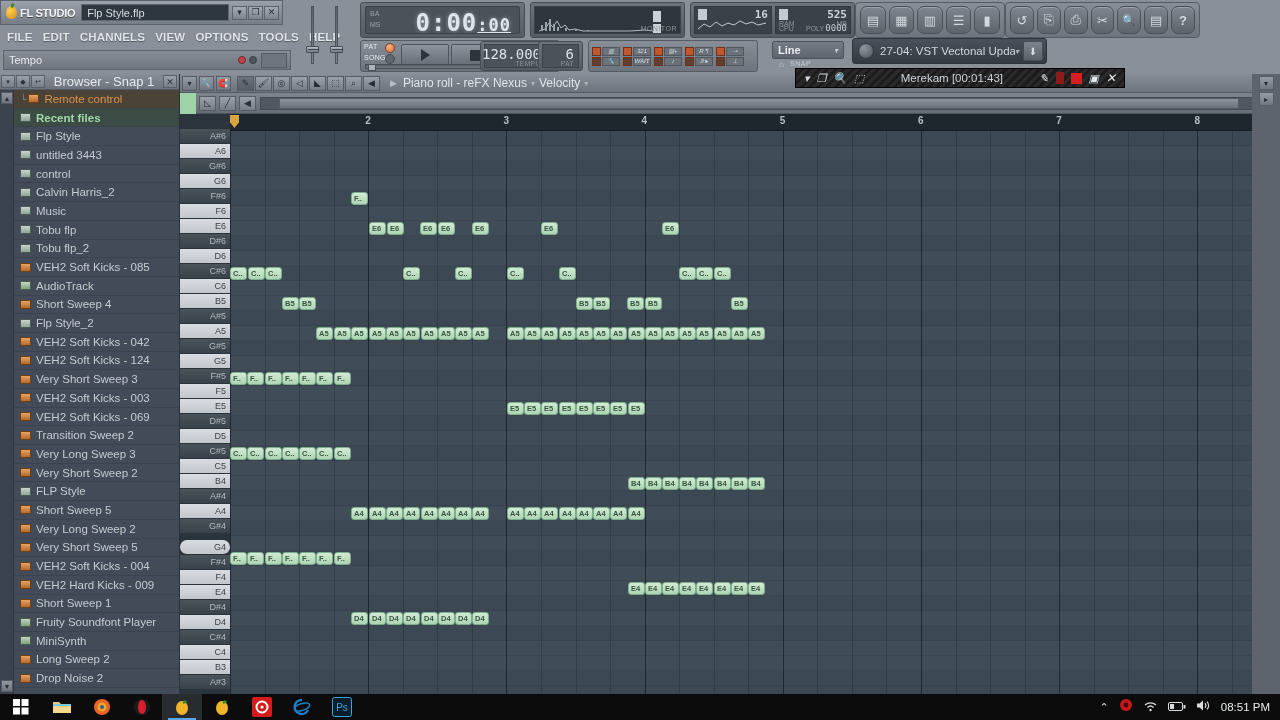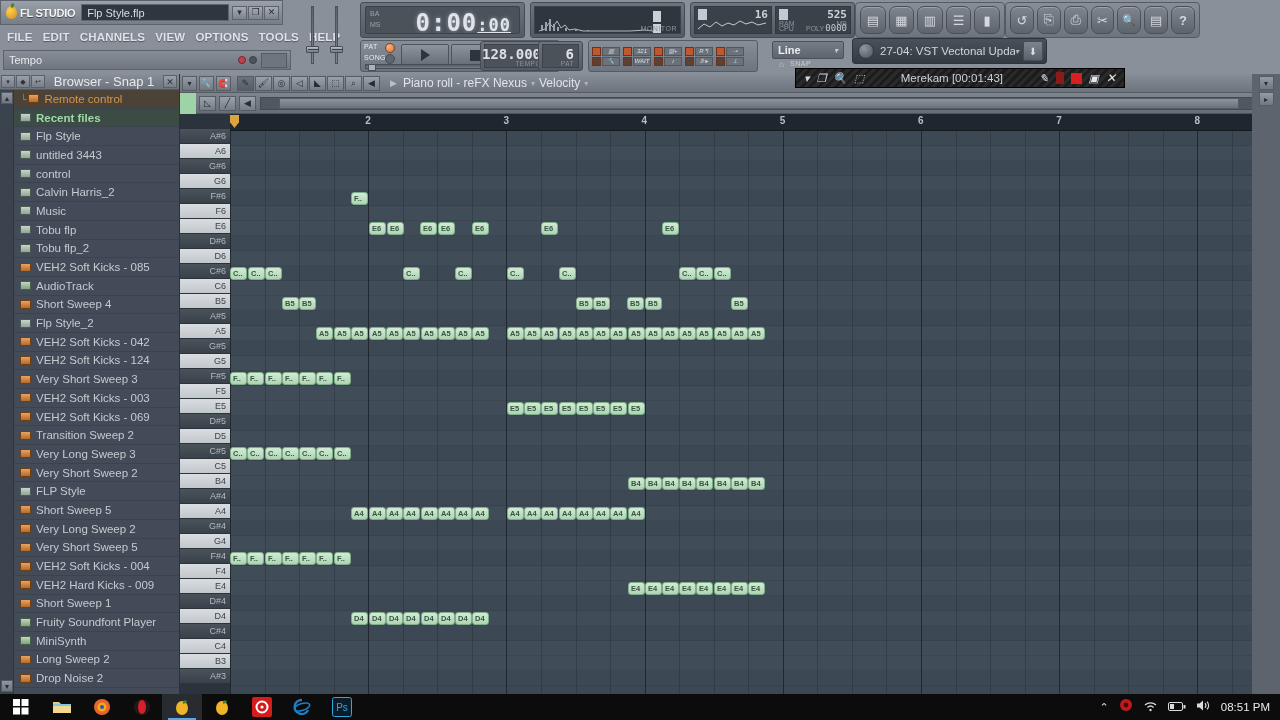--- a/index.html
+++ b/index.html
@@ -115,21 +115,21 @@
   .sq-stop{width:11px;height:11px;background:#2e343b;}
   .circ-rec{width:12px;height:12px;border-radius:50%;background:#3c434b;border:1px solid #2a3037;}
   .mini-slider{position:absolute;left:4px;bottom:2px;width:140px;height:5px;
     background:linear-gradient(#555b63,#767d86);border:1px solid #474d55;}
   .mini-slider i{position:absolute;left:2px;top:-1px;width:8px;height:7px;background:#aab1b8;border:1px solid #4a5058;}
 
   .tempo-lcd{position:absolute;left:480px;top:41px;width:70px;height:30px;
     background:linear-gradient(#6d747c,#545b63);border:1px solid #454b53;border-radius:3px;}
   .tempo-lcd .in{position:absolute;left:3px;top:2px;right:3px;bottom:2px;background:#4b525a;border:1px solid #3c424a;}
   .tempo-val{position:absolute;right:4px;top:1px;font-family:"DejaVu Sans Mono",monospace;
-    font-size:14px;color:#dbe1e7;font-weight:bold;}
+    font-size:14px;color:#dbe1e7;font-weight:normal;}
   .tempo-cap{position:absolute;right:4px;bottom:0px;font-size:6.5px;color:#8b939b;letter-spacing:.5px;}
 
   .pat-lcd{position:absolute;left:538px;top:41px;width:45px;height:30px;
     background:linear-gradient(#6d747c,#545b63);border:1px solid #454b53;border-radius:3px;}
 
   
   .togglegrid{position:absolute;left:588px;top:40px;width:170px;height:32px;
     background:linear-gradient(#878e97,#6d747d);border:1px solid #555b63;border-radius:3px;
     display:flex;flex-wrap:wrap;align-content:center;padding:2px 3px;gap:1px;}
   .tg-pair{display:flex;align-items:center;gap:1px;margin-right:2px;}
@@ -685,21 +685,21 @@
         <div class="key white" style="margin-top: 0px;">F5</div>
         <div class="key white" style="margin-top: 0px;">E5</div>
         <div class="key black" style="margin-top: 0px;">D#5</div>
         <div class="key white" style="margin-top: 0px;">D5</div>
         <div class="key black" style="margin-top: 0px;">C#5</div>
         <div class="key white" style="margin-top: 0px;">C5</div>
         <div class="key white" style="margin-top: 0px;">B4</div>
         <div class="key black" style="margin-top: 0px;">A#4</div>
         <div class="key white" style="margin-top: 0px;">A4</div>
         <div class="key black" style="margin-top: 0px;">G#4</div>
-        <div class="key white" style="margin-top: 0px;">G4</div>
+        <div class="key white" style="margin-top: 6px; border-radius: 7px;">G4</div>
         <div class="key black" style="margin-top: 0px;">F#4</div>
         <div class="key white" style="margin-top: 0px;">F4</div>
         <div class="key white" style="margin-top: 0px;">E4</div>
         <div class="key black" style="margin-top: 0px;">D#4</div>
         <div class="key white" style="margin-top: 0px;">D4</div>
         <div class="key black" style="margin-top: 0px;">C#4</div>
         <div class="key white" style="margin-top: 0px;">C4</div>
         <div class="key white" style="margin-top: 0px;">B3</div>
         <div class="key black" style="margin-top: 0px;">A#3</div>
       </div>

